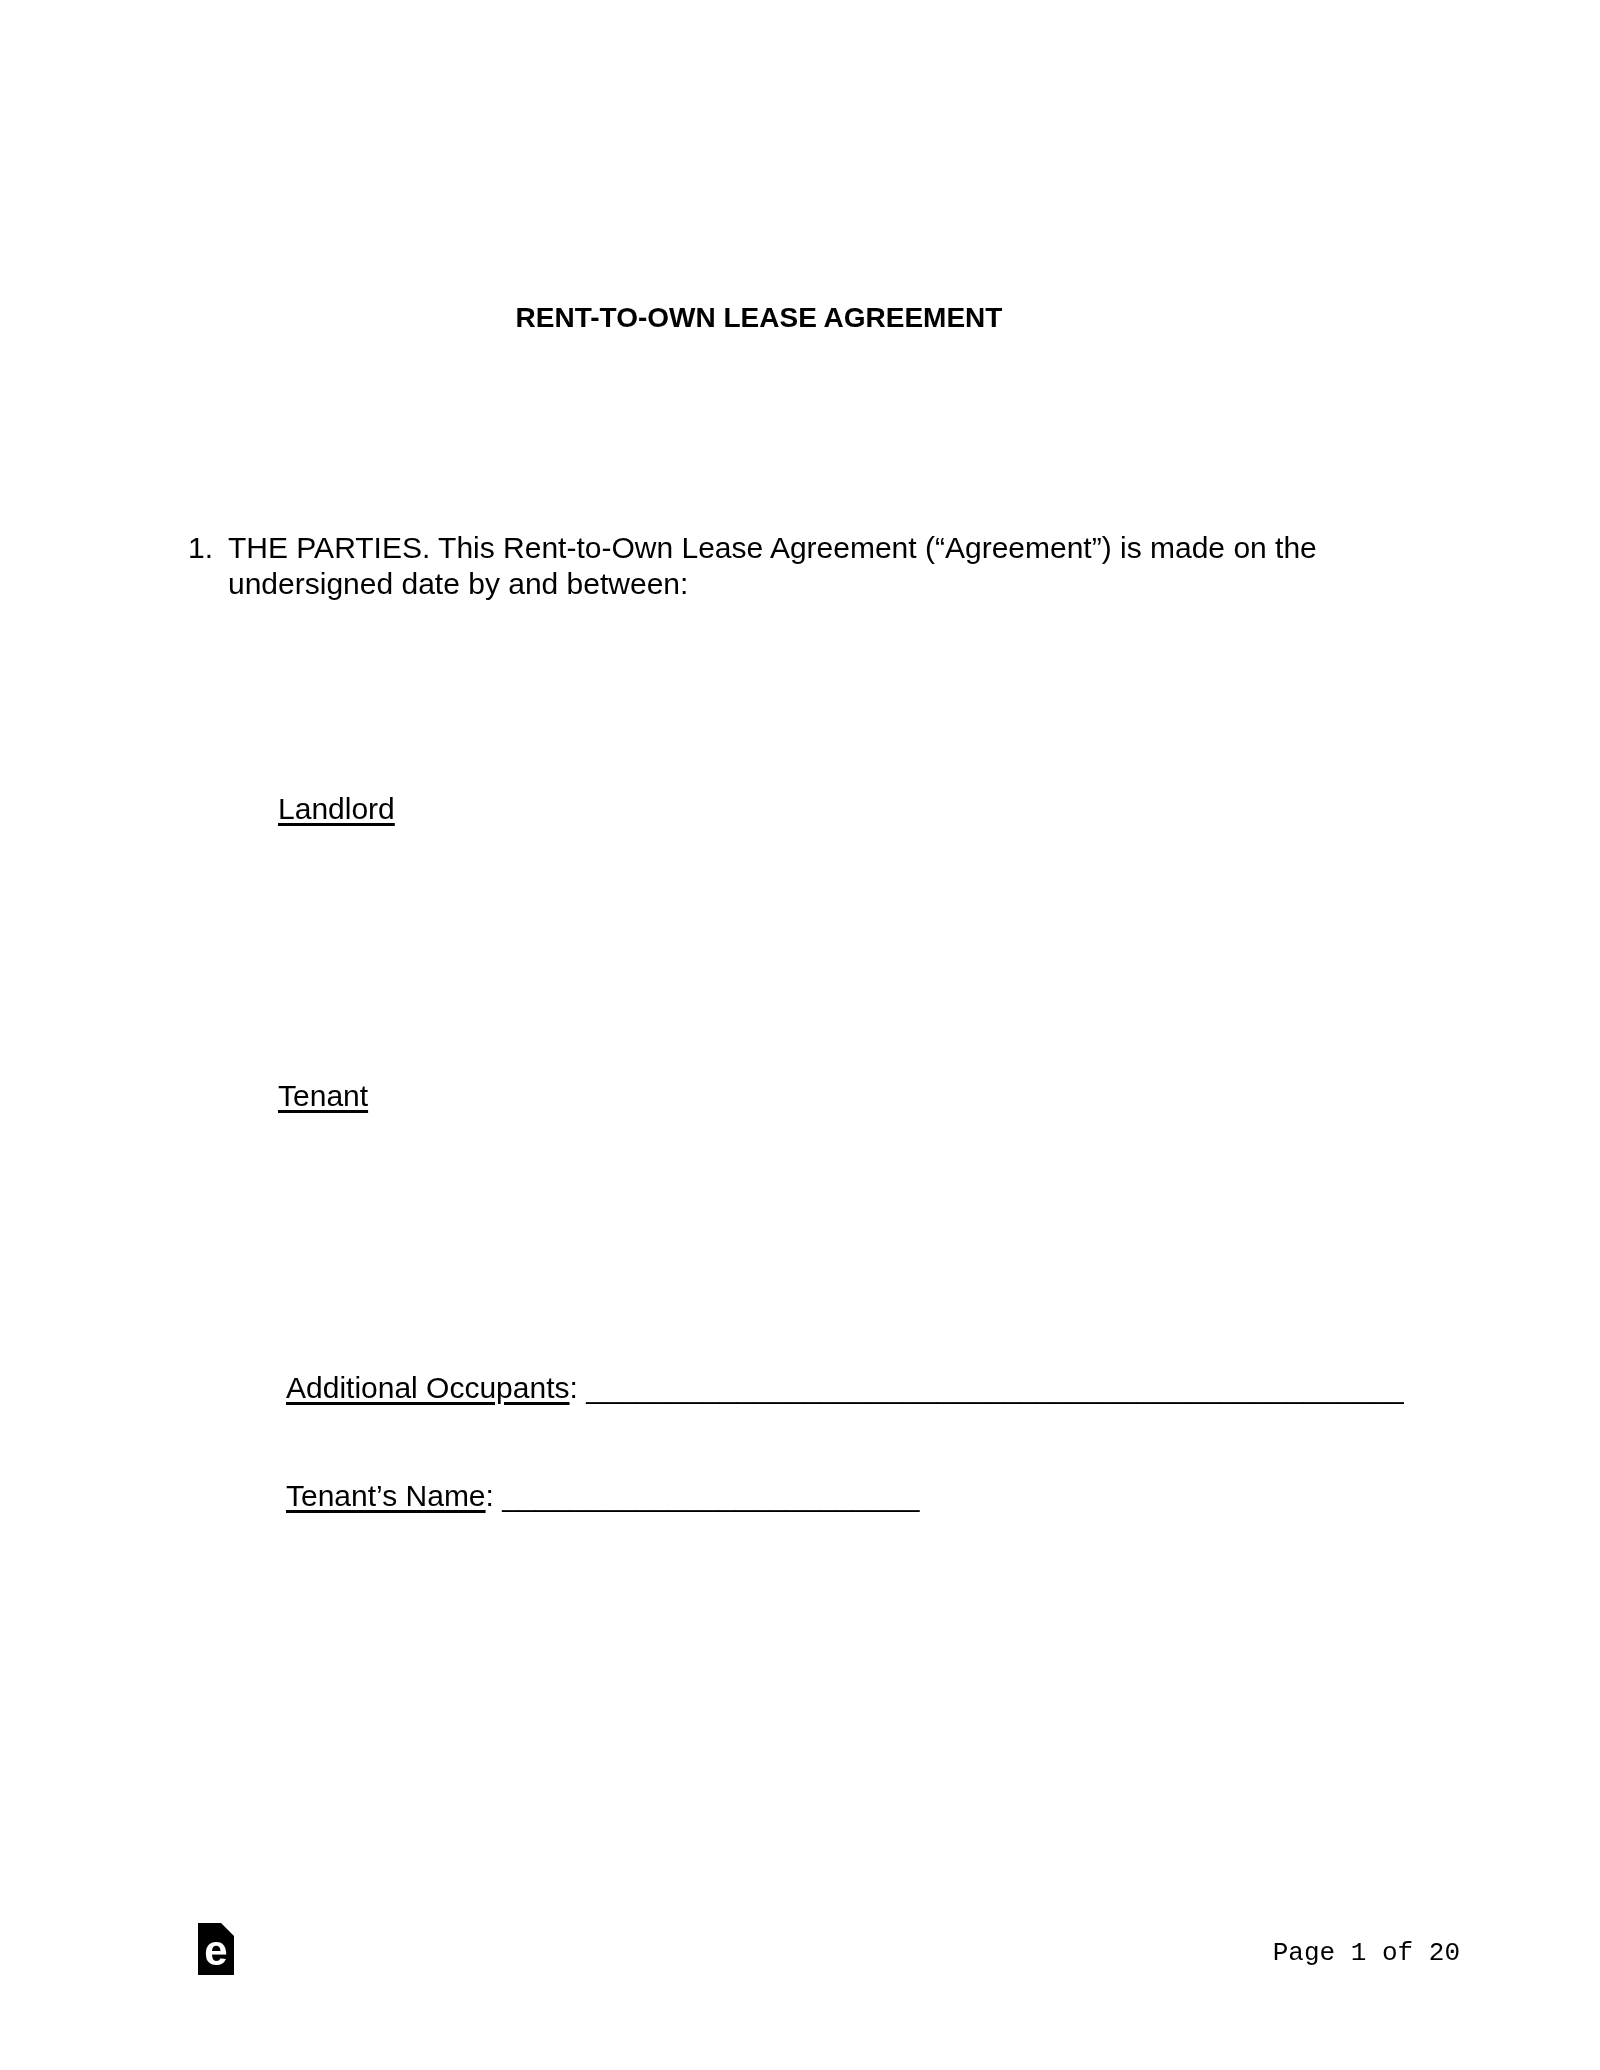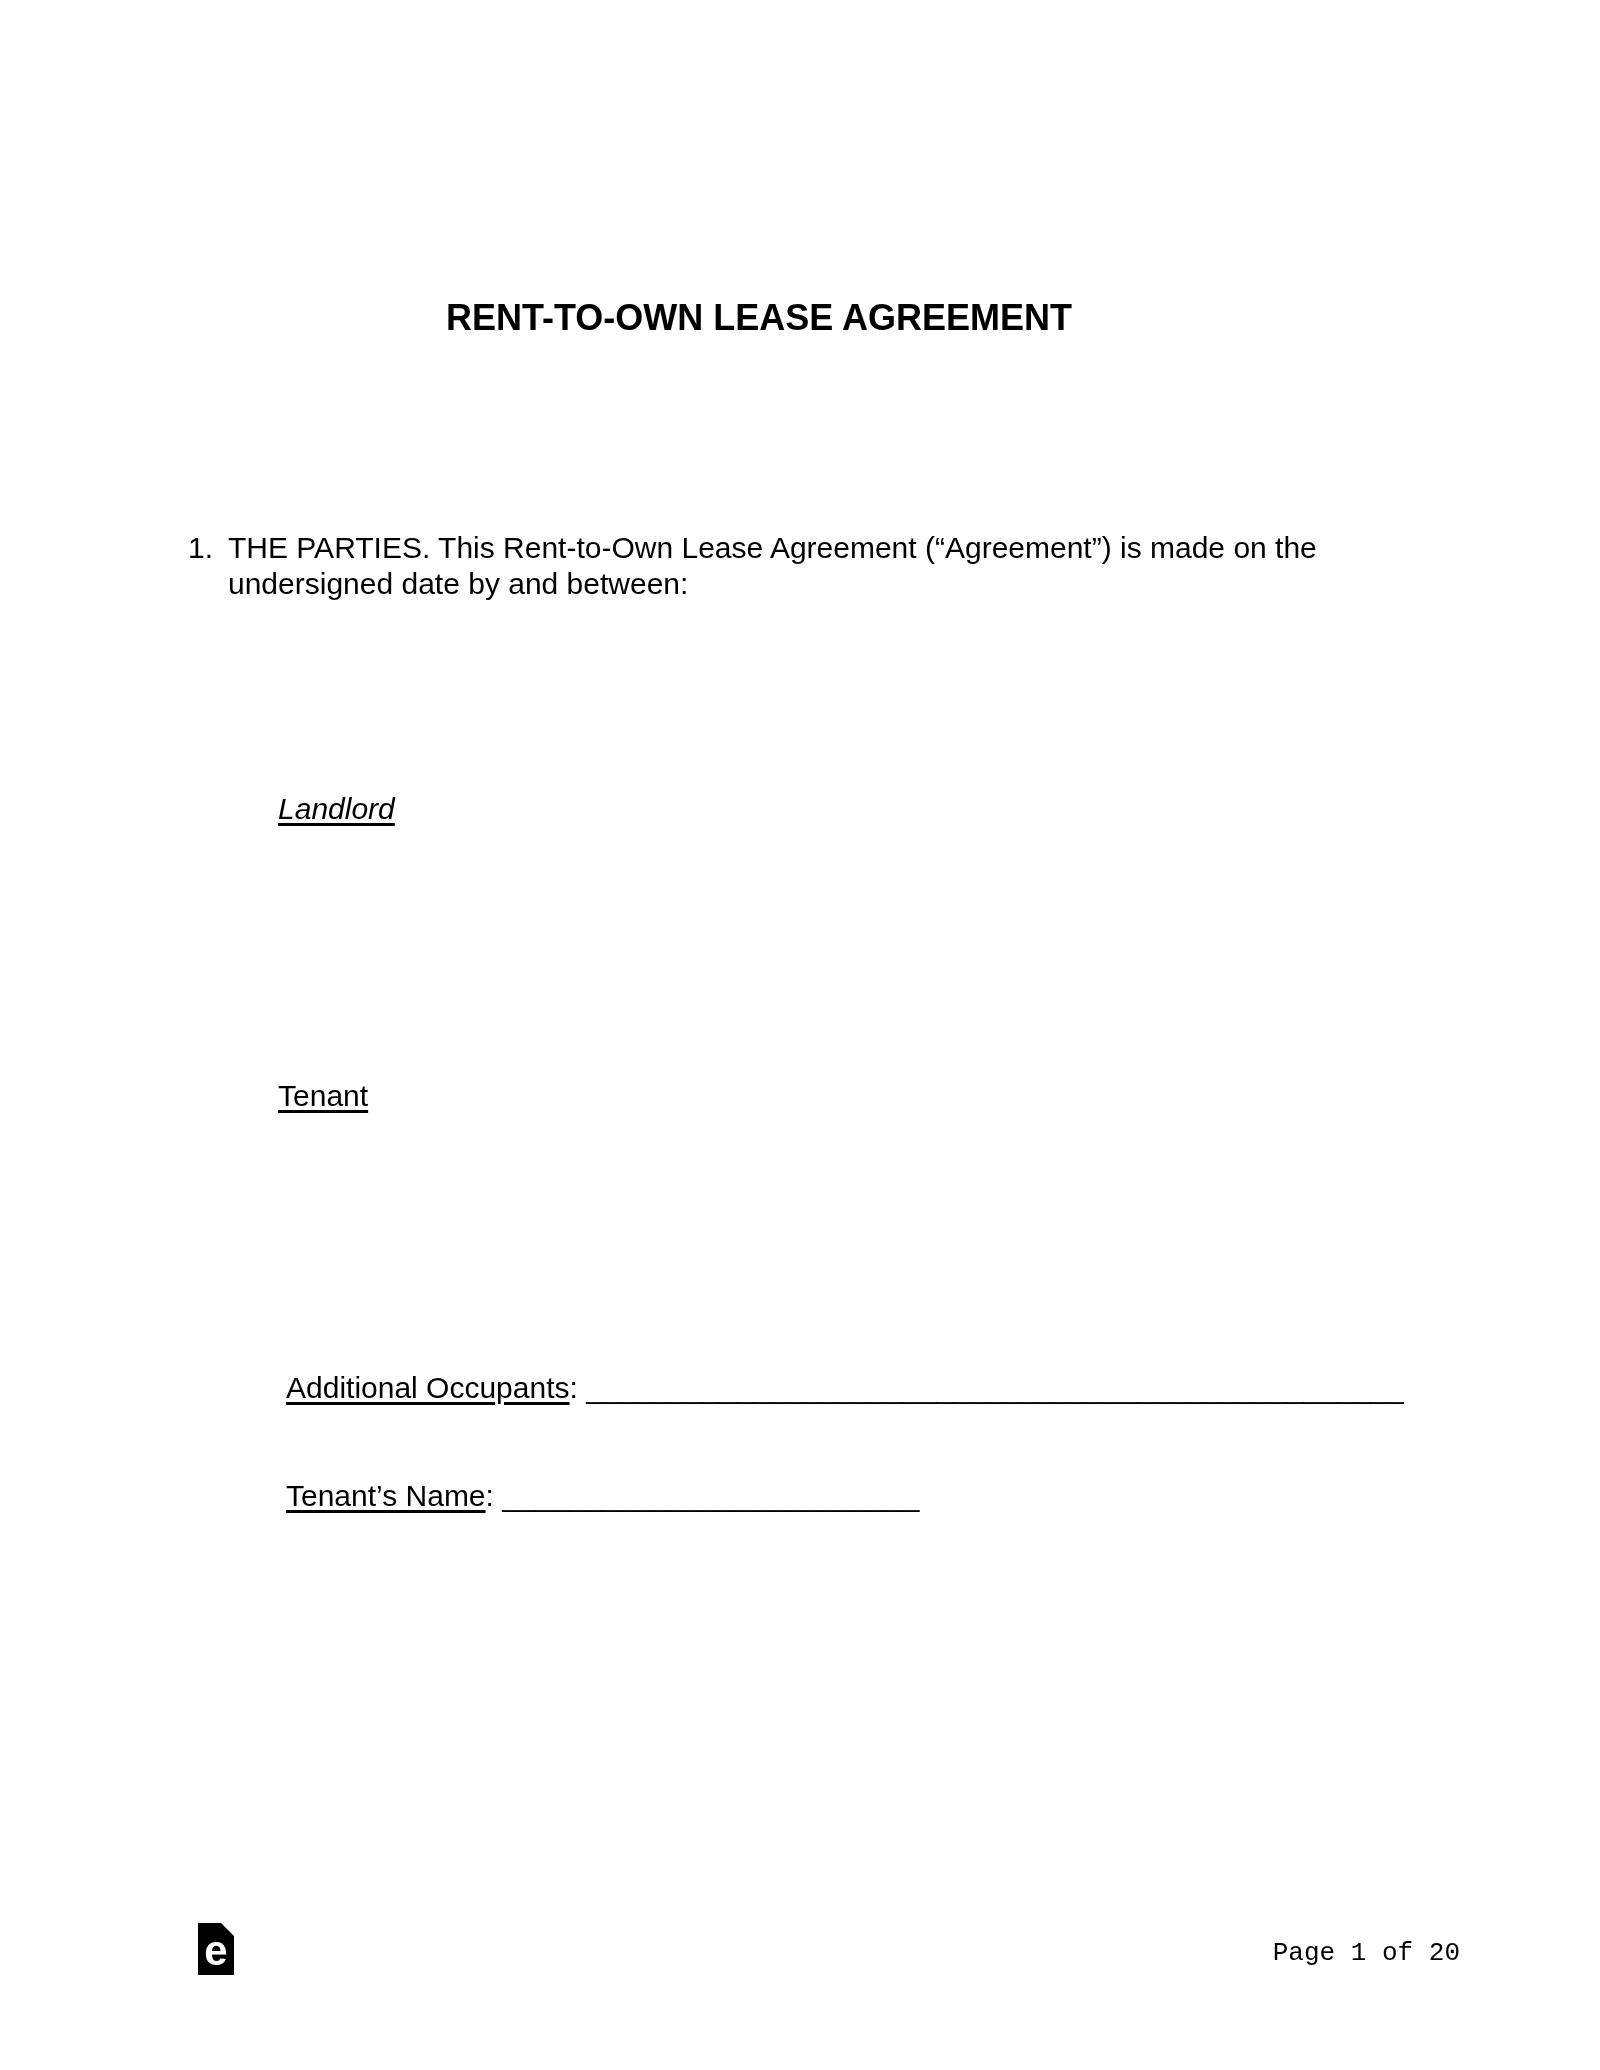--- a/index.html
+++ b/index.html
@@ -16,31 +16,31 @@
     margin-left:188px;
     width:1282px;
     padding-top:188px;
     font-size:30px;
     line-height:36px;
     white-space:pre-wrap;
   }
   .title{
     width:1142px;
     text-align:center;
-    font-size:36px;
+    font-size:28px;
     font-weight:bold;
     line-height:44px;
     white-space:normal;
   }
   .sec{display:flex; margin-top:46px;}
   .sec .num{flex:none; width:40px;}
   .sec .sec-body{flex:1;}
   .b{font-weight:normal;}
   .ul{text-decoration:underline; text-underline-offset:4px;}
-  .subhead{margin-left:40px; margin-top:45px;font-style:italic;}
+  .subhead{margin-left:40px; margin-top:45px;}
   .subhead-t{margin-left:40px; margin-top:35px;}
   .fields{margin-left:98px; margin-top:43px;}
   .fields-t{margin-left:98px; margin-top:40px;}
   .line{min-height:36px;}
   .footer-page{
     position:absolute;
     right:140px; top:1938px;
     font-size:26px;
     line-height:30px;
     font-family:Liberation Mono, monospace;

